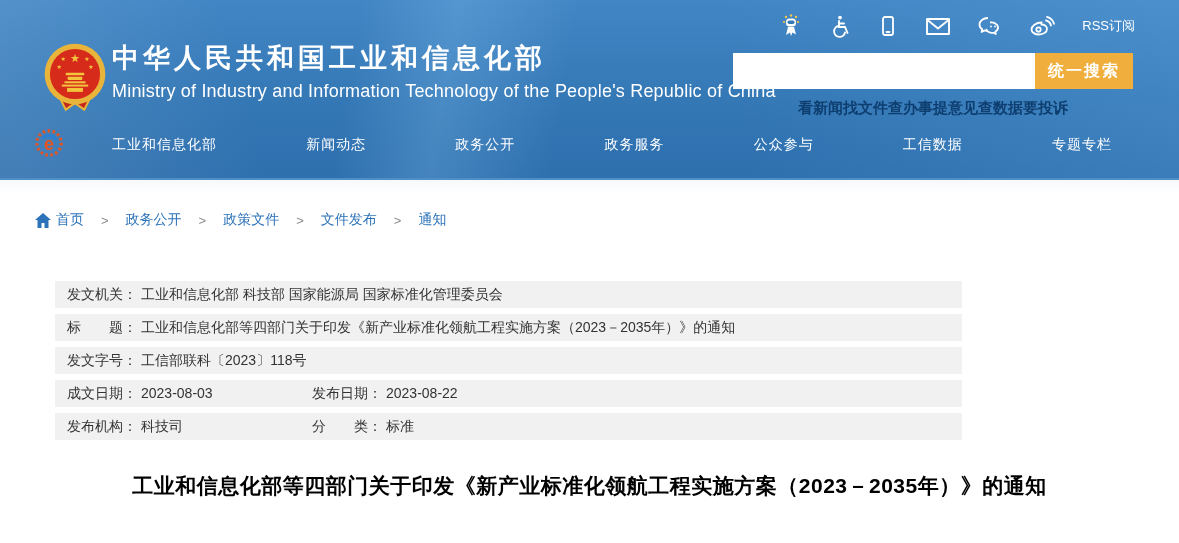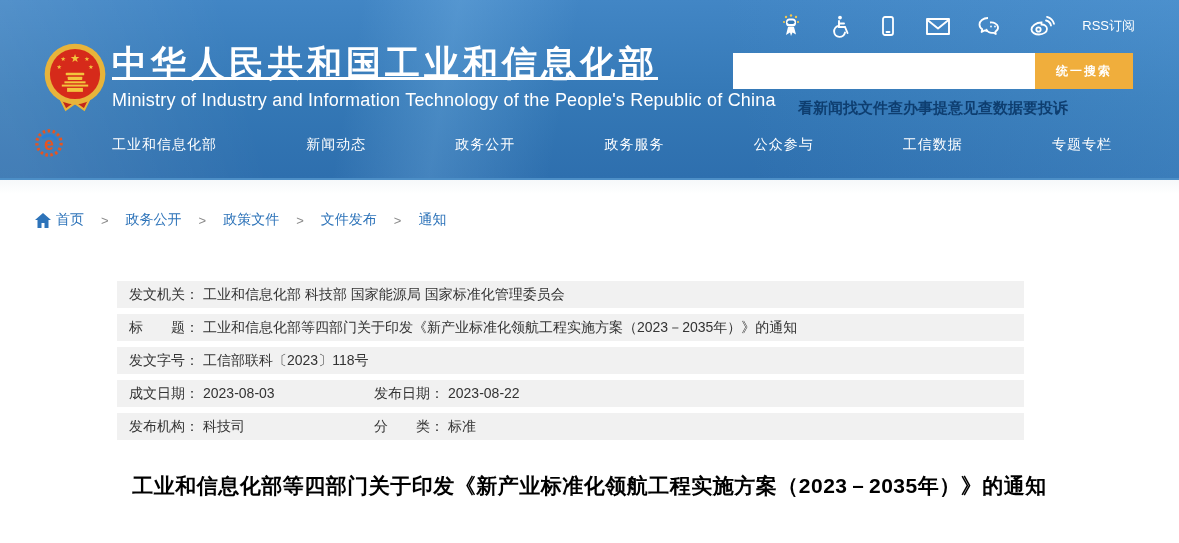--- a/index.html
+++ b/index.html
@@ -21,31 +21,31 @@
   }
   .topbar{
     position:absolute;top:13px;right:44px;
     display:flex;align-items:center;gap:24px;
   }
   .topbar a{display:flex;align-items:center;text-decoration:none;color:#fff;}
   .topbar svg{display:block;}
   .rss-label{font-size:13px;color:#fff;margin-left:2px;}
   .emblem{position:absolute;left:42px;top:42px;width:66px;height:72px;}
   .site-names{position:absolute;left:112px;top:44px;color:#fff;}
-  .site-name-cn{font-size:35px;font-weight:bold;letter-spacing:4px;line-height:1.1;text-decoration:underline;}
+  .site-name-cn{font-size:27px;font-weight:bold;letter-spacing:4px;line-height:1.1;}
   .site-name-en{font-size:18px;margin-top:7px;letter-spacing:0.2px;}
   .search-area{position:absolute;left:733px;top:53px;width:402px;}
   .search-row{display:flex;}
   .search-input{
     width:302px;height:36px;border:none;outline:none;box-sizing:border-box;
     padding:0 10px;font-size:14px;background:#fff;border-radius:0;
   }
   .search-btn{
     width:98px;height:36px;border:none;background:#f0ae3c;color:#fff;
-    font-size:12px;font-weight:bold;letter-spacing:2px;cursor:pointer;
+    font-size:16px;font-weight:bold;letter-spacing:2px;cursor:pointer;
     font-family:inherit;
   }
   .quick-links{
     display:flex;justify-content:flex-end;width:335px;margin-top:10px;
   }
   .quick-links a{
     color:#0e3e70;font-size:15px;font-weight:bold;text-decoration:none;
   }
   .gear-logo{position:absolute;left:34px;top:128px;width:30px;height:30px;}
   .nav-items{
@@ -54,21 +54,21 @@
   }
   .nav-items a{color:#fff;font-size:14px;text-decoration:none;letter-spacing:1px;}
   
   .content{background:linear-gradient(180deg,#f6f8fa 0px,#ffffff 14px);}
   .breadcrumb{
     display:flex;align-items:center;gap:17px;
     padding:31px 0 0 35px;font-size:14px;
   }
   .breadcrumb a{color:#2d73b9;text-decoration:none;display:flex;align-items:center;gap:5px;}
   .crumb-sep{color:#8a8a8a;font-size:13px;}
-  .meta-table{margin:52px 0 0 117px;width:907px;}
+  .meta-table{margin:52px 0 0 55px;width:907px;}
   .meta-row{
     display:flex;align-items:center;background:#f1f1f1;margin-bottom:6px;
     box-sizing:border-box;min-height:27px;padding:4px 12px;
     font-size:14px;color:#333;
   }
   .meta-cell{display:flex;white-space:pre;}
   .meta-cell.col1{width:245px;flex:none;}
   .m-value{margin-left:4px;}
   .doc-title{
     margin-top:32px;text-align:center;font-size:21px;font-weight:bold;color:#000;

